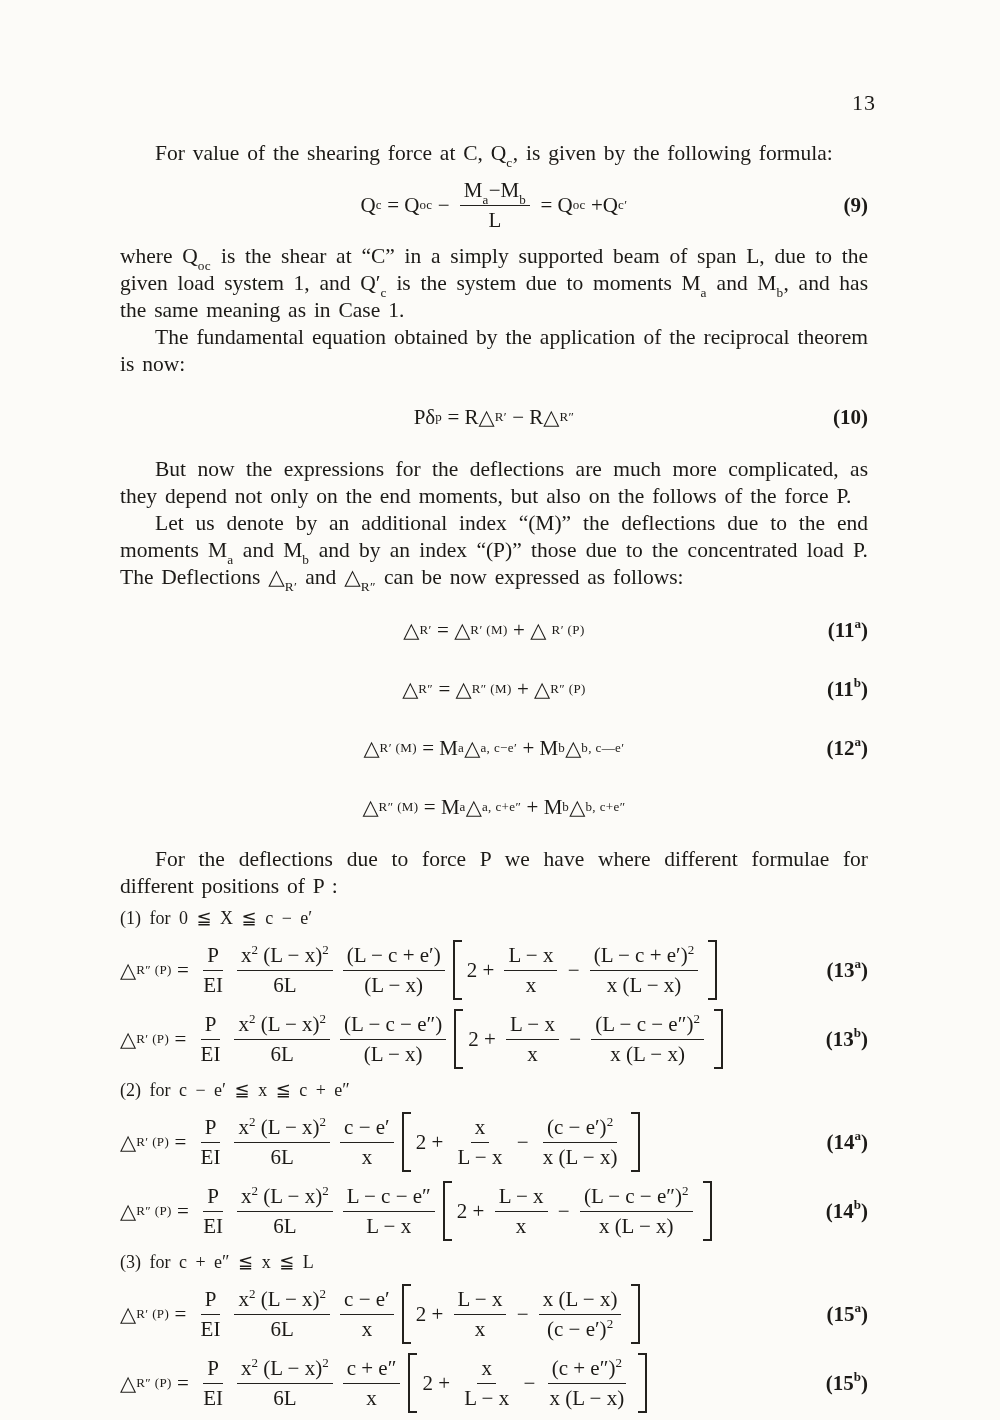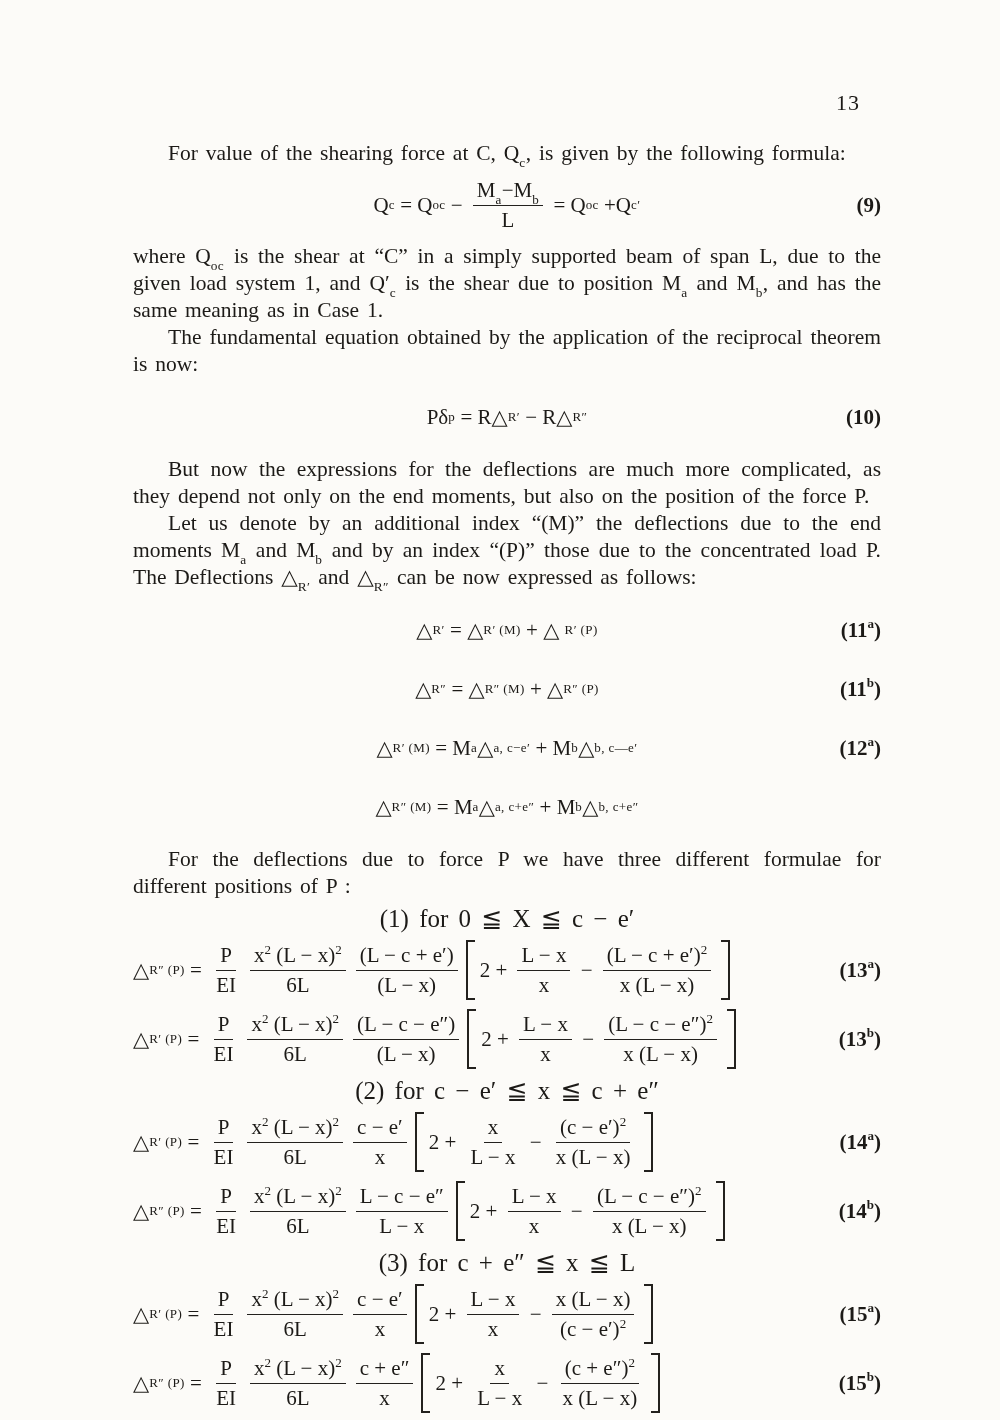--- a/index.html
+++ b/index.html
@@ -8,44 +8,43 @@
     width: 1000px;
     height: 1420px;
     background: #fcfbf8;
     font-family: "Liberation Serif", "DejaVu Serif", serif;
     color: #1c1a17;
     overflow: hidden;
   }
   .page-number {
     position: absolute;
     top: 90px;
-    right: 140px;
+    right: 124px;
     font-size: 22px;
     letter-spacing: 1px;
   }
   .content {
     position: absolute;
-    left: 133px;
+    left: 120px;
     top: 140px;
     width: 748px;
   }
   p.para {
     margin: 0;
     font-size: 21.5px;
     line-height: 27px;
     text-align: justify;
     word-spacing: 2.5px;
   }
   p.indent { text-indent: 35px; }
   .case-line {
     margin: 5px 0 2px;
-    font-size: 25px;
+    font-size: 18px;
     line-height: 27px;
     word-spacing: 4px;
-    text-align: center;
   }
   .eq-row {
     position: relative;
     display: flex;
     align-items: center;
     justify-content: center;
     font-size: 21px;
     margin: 19px 0;
     min-height: 40px;
   }
@@ -104,37 +103,37 @@
             <span class="den"><span class="mt">L</span></span>
           </span>
           <span class="mt"> = Q</span>
           <sub>oc</sub>
           <span class="mt"> +Q</span>
           <sub>c′</sub>
         </span>
       <span class="eq-label"><span class="mt">(9)</span></span>
     </div>
 
-    <p class="para"><span class="mt">where  Q</span><sub>oc</sub><span class="mt">  is the shear at “C” in a simply supported beam of span  L, due to the given load system 1, and  Q′</span><sub>c</sub><span class="mt"> is the shear due to position M</span><sub>a</sub><span class="mt"> and M</span><sub>b</sub><span class="mt">, and has the same meaning as in Case 1.</span></p>
+    <p class="para"><span class="mt">where  Q</span><sub>oc</sub><span class="mt">  is the shear at “C” in a simply supported beam of span  L, due to the given load system 1, and  Q′</span><sub>c</sub><span class="mt"> is the system due to moments M</span><sub>a</sub><span class="mt"> and M</span><sub>b</sub><span class="mt">, and has the same meaning as in Case 1.</span></p>
 
     <p class="para indent"><span class="mt">The fundamental equation obtained by the application of the reciprocal theorem is now:</span></p>
 
     <div class="eq-row">
       <span class="eq-body">
           <span class="mt">Pδ</span>
           <sub>p</sub>
           <span class="mt"> = R△</span>
           <sub>R′</sub>
           <span class="mt"> − R△</span>
           <sub>R″</sub>
         </span>
       <span class="eq-label"><span class="mt">(10)</span></span>
     </div>
 
-    <p class="para indent"><span class="mt">But now the expressions for the deflections are much more complicated, as they depend not only on the end moments, but also on the position of the force  P.</span></p>
+    <p class="para indent"><span class="mt">But now the expressions for the deflections are much more complicated, as they depend not only on the end moments, but also on the follows of the force  P.</span></p>
 
     <p class="para indent"><span class="mt">Let us denote by an additional index “(M)” the deflections due to the end moments M</span><sub>a</sub><span class="mt"> and M</span><sub>b</sub><span class="mt"> and by an index “(P)” those due to the concentrated load  P.  The Deflections  △</span><sub>R′</sub><span class="mt"> and △</span><sub>R″</sub><span class="mt"> can be now expressed as follows:</span></p>
 
     <div class="eq-row">
       <span class="eq-body">
           <span class="mt">△</span>
           <sub>R′</sub>
           <span class="mt"> = △</span>
           <sub>R′ (M)</sub>
           <span class="mt"> + △ </span>
@@ -180,21 +179,21 @@
           <sub>a</sub>
           <span class="mt">△</span>
           <sub>a, c+e″</sub>
           <span class="mt"> + M</span>
           <sub>b</sub>
           <span class="mt">△</span>
           <sub>b, c+e″</sub>
         </span>
     </div>
 
-    <p class="para indent"><span class="mt">For the deflections due to force  P  we have three different formulae for different positions of  P :</span></p>
+    <p class="para indent"><span class="mt">For the deflections due to force  P  we have where different formulae for different positions of  P :</span></p>
 
     <div class="case-line"><span class="mt">(1)   for  0 ≦ X ≦ c − e′</span></div>
 
     <div class="eq-row tall left-align">
       <span class="eq-body">
           <span class="mt">△</span>
           <sub>R″ (P)</sub>
           <span class="mt"> = </span>
           <span class="frac">
             <span class="num"><span class="mt">P</span></span>

